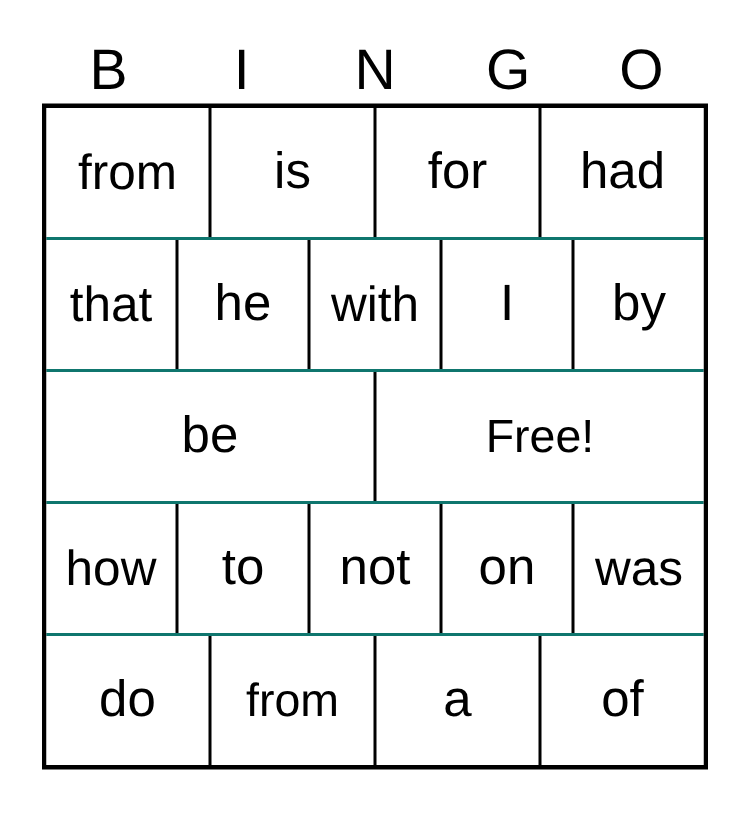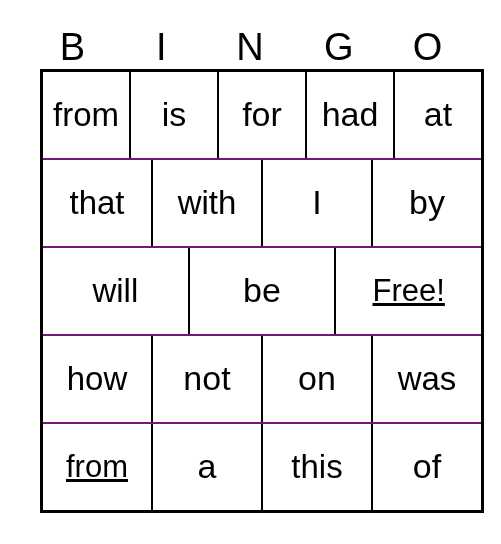--- a/index.html
+++ b/index.html
@@ -40,37 +40,37 @@
     font-size: 38px;
     line-height: 1;
     font-weight: 400;
     color: #000000;
     letter-spacing: 0;
   }
 
   
   .grid {
     position: absolute;
-    left: 40px;
+    left: 28px;
     top: 69px;
     width: 444px;
     height: 444px;
     box-sizing: border-box;
     border: 3px solid #000000;
     display: flex;
     flex-direction: column;
     background: #ffffff;
   }
   .grid-row {
     flex: 1 1 0;
     display: flex;
     min-height: 0;
   }
   .grid-row + .grid-row {
-    border-top: 2px solid #701a75;
+    border-top: 2px solid #0f766e;
   }
   .cell {
     flex: 1 1 0;
     min-width: 0;
     position: relative;
     display: flex;
     align-items: center;
     justify-content: center;
     background: #ffffff;
     overflow: hidden;
@@ -81,21 +81,21 @@
   .cell-text {
     display: block;
     font-size: 34px;
     line-height: 1.05;
     white-space: nowrap;
     color: #000000;
     text-align: center;
     padding: 0 2px;
   }
   
-  .cell-text.fit-5 { font-size: 31px; text-decoration: underline; }
+  .cell-text.fit-5 { font-size: 31px; }
   .cell-text.fit-4 { font-size: 33px; }
 </style>
 </head>
 <body>
 
 <div class="card">
 
   <div class="header-row">
     <div class="header-cell">B</div>
     <div class="header-cell">I</div>
@@ -112,76 +112,76 @@
         </div>
       <div class="cell">
           <span class="cell-text">is</span>
         </div>
       <div class="cell">
           <span class="cell-text">for</span>
         </div>
       <div class="cell">
           <span class="cell-text">had</span>
         </div>
-      <div class="cell">
-          <span class="cell-text">at</span>
-        </div>
     </div>
 
     <div class="grid-row">
       <div class="cell">
           <span class="cell-text fit-4">that</span>
+        </div>
+      <div class="cell">
+          <span class="cell-text">he</span>
         </div>
       <div class="cell">
           <span class="cell-text fit-4">with</span>
         </div>
       <div class="cell">
           <span class="cell-text">I</span>
         </div>
       <div class="cell">
           <span class="cell-text">by</span>
         </div>
     </div>
 
     <div class="grid-row">
       <div class="cell">
-          <span class="cell-text fit-4">will</span>
-        </div>
-      <div class="cell">
           <span class="cell-text">be</span>
         </div>
       <div class="cell">
           <span class="cell-text fit-5">Free!</span>
         </div>
     </div>
 
     <div class="grid-row">
       <div class="cell">
           <span class="cell-text fit-4">how</span>
+        </div>
+      <div class="cell">
+          <span class="cell-text">to</span>
         </div>
       <div class="cell">
           <span class="cell-text">not</span>
         </div>
       <div class="cell">
           <span class="cell-text">on</span>
         </div>
       <div class="cell">
           <span class="cell-text fit-4">was</span>
         </div>
     </div>
 
     <div class="grid-row">
       <div class="cell">
+          <span class="cell-text">do</span>
+        </div>
+      <div class="cell">
           <span class="cell-text fit-5">from</span>
         </div>
       <div class="cell">
           <span class="cell-text">a</span>
-        </div>
-      <div class="cell">
-          <span class="cell-text fit-4">this</span>
         </div>
       <div class="cell">
           <span class="cell-text">of</span>
         </div>
     </div>
 
   </div>
 </div>
 
 </body></html>

